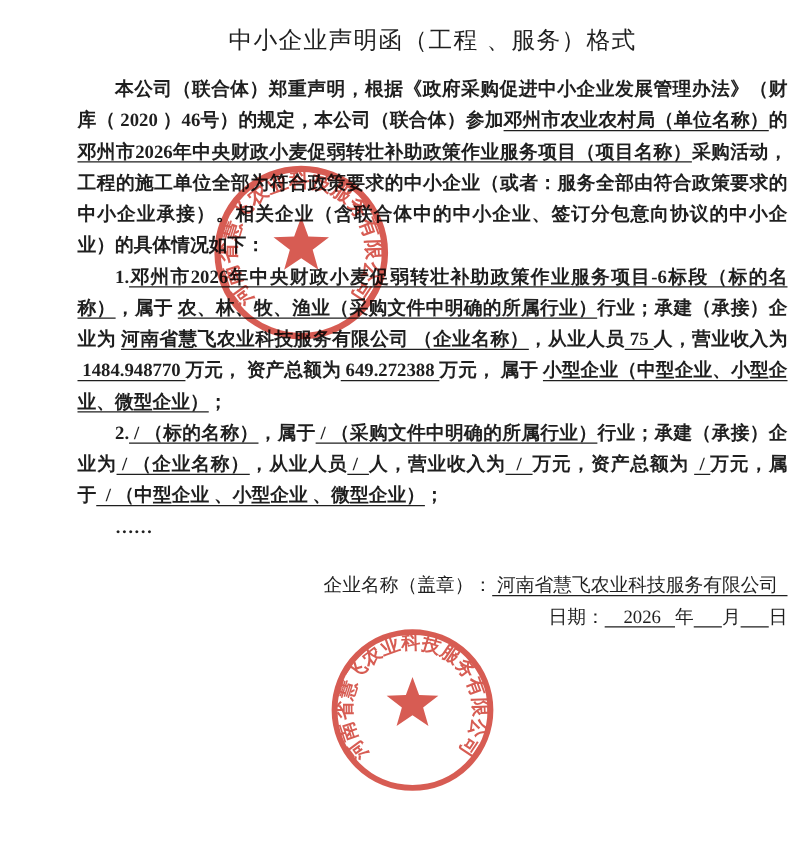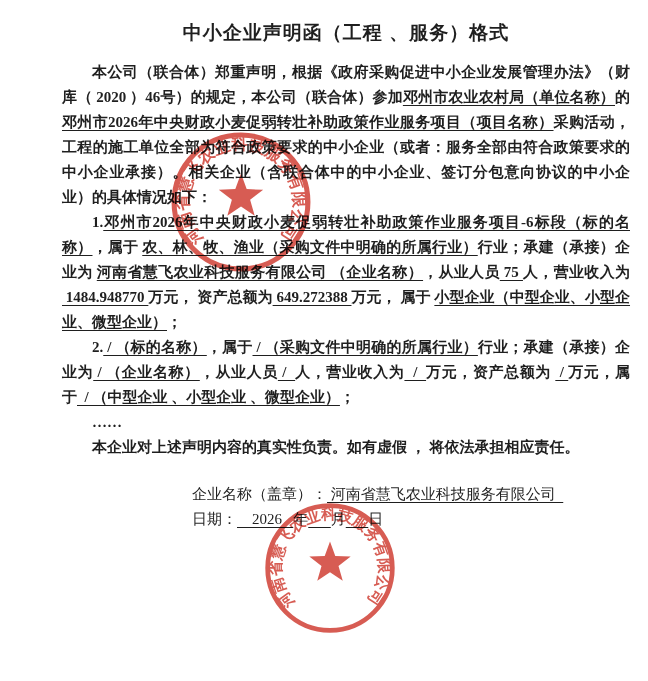--- a/index.html
+++ b/index.html
@@ -4,31 +4,31 @@
 <style>
   html,body { margin:0; padding:0; background:#ffffff; }
   .page {
     position:relative; width:648px; height:681px; background:#ffffff;
     overflow:hidden; color:#1f1f1f;
     font-family:"Liberation Serif", serif;
   }
   .doc { padding:16px 18px 0 62px; }
   .doc-title {
     font-family:"Liberation Sans", sans-serif;
-    font-weight:bold; font-size:19px; line-height:26px;
+    font-weight:normal; font-size:19px; line-height:26px;
     text-align:center; margin:4px 0 14px 0; letter-spacing:1px;
   }
   p.body {
     font-size:15px; line-height:25px; margin:0;
     text-align:justify; text-justify:inter-character;
   }
   .indent { text-indent:2em;font-weight:bold; }
   .u { text-decoration:underline; text-underline-offset:3px; }
   .sig-block { margin:22px 0 0 130px; }
-  .sig-block p.body { text-align:left; }
+  .sig-block p.body { text-align:right; }
   .note-block { margin-top:24px; }
   .stamp {
     position:absolute; mix-blend-mode:multiply; opacity:0.82;
     pointer-events:none;
   }
   .stamp-1 { left:168px; top:129px; }
   .stamp-2 { left:262px; top:500px; }
   .seal-text {
     font-family:"Liberation Sans", sans-serif;
     font-weight:bold; font-size:16px;
@@ -44,21 +44,20 @@
 
     <p class="body indent"><span>本公司（联合体）郑重声明，根据《政府采购促进中小企业发展管理办法》（财库（ 2020 ）46号）的规定，本公司（联合体）参加</span><span class="u">邓州市农业农村局（单位名称）</span><span>的</span><span class="u">邓州市2026年中央财政小麦促弱转壮补助政策作业服务项目（项目名称）</span><span>采购活动，工程的施工单位全部为符合政策要求的中小企业（或者：服务全部由符合政策要求的中小企业承接）。相关企业（含联合体中的中小企业、签订分包意向协议的中小企业）的具体情况如下：</span></p>
 
     <p class="body indent"><span>1.</span><span class="u">邓州市2026年中央财政小麦促弱转壮补助政策作业服务项目-6标段（标的名称）</span><span>，属于 </span><span class="u">农、林、牧、渔业（采购文件中明确的所属行业）</span><span>行业；承建（承接）企业为 </span><span class="u">河南省慧飞农业科技服务有限公司 （企业名称）</span><span>，从业人员</span><span class="u">&nbsp;75&nbsp;</span><span>人，营业收入为 </span><span class="u">&nbsp;1484.948770&nbsp;</span><span>万元， 资产总额为</span><span class="u">&nbsp;649.272388&nbsp;</span><span>万元， 属于 </span><span class="u">小型企业（中型企业、小型企业、微型企业）</span><span>；</span></p>
 
     <p class="body indent"><span>2.</span><span class="u">&nbsp;/&nbsp;（标的名称）</span><span>，属于</span><span class="u">&nbsp;/&nbsp;（采购文件中明确的所属行业）</span><span>行业；承建（承接）企业为</span><span class="u">&nbsp;/&nbsp;（企业名称）</span><span>，从业人员</span><span class="u">&nbsp;/&nbsp;&nbsp;</span><span>人，营业收入为</span><span class="u">&nbsp;&nbsp;/&nbsp;&nbsp;</span><span>万元，资产总额为 </span><span class="u">&nbsp;/&nbsp;</span><span>万元，属于</span><span class="u">&nbsp;&nbsp;/&nbsp;（中型企业 、小型企业 、微型企业）</span><span>；</span></p>
 
     <p class="body indent">……</p>
 
 
-    <p class="body indent">本企业对上述声明内容的真实性负责。如有虚假 ， 将依法承担相应责任。</p>
 
     <div class="sig-block">
       <p class="body"><span>企业名称（盖章）：</span><span class="u">&nbsp;河南省慧飞农业科技服务有限公司&nbsp;&nbsp;</span></p>
       <p class="body"><span>日期：</span><span class="u">&nbsp;&nbsp;&nbsp;&nbsp;2026&nbsp;&nbsp;&nbsp;</span><span>年</span><span class="u">&nbsp;&nbsp;&nbsp;&nbsp;&nbsp;&nbsp;</span><span>月</span><span class="u">&nbsp;&nbsp;&nbsp;&nbsp;&nbsp;&nbsp;</span><span>日</span></p>
     </div>
 
   </div>
 
   <svg class="stamp stamp-1" width="146" height="146" viewBox="0 0 144 144">
     <defs>

